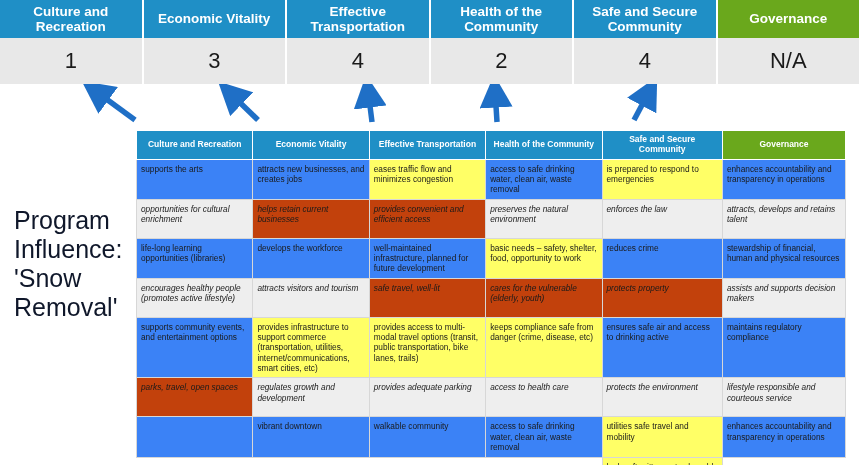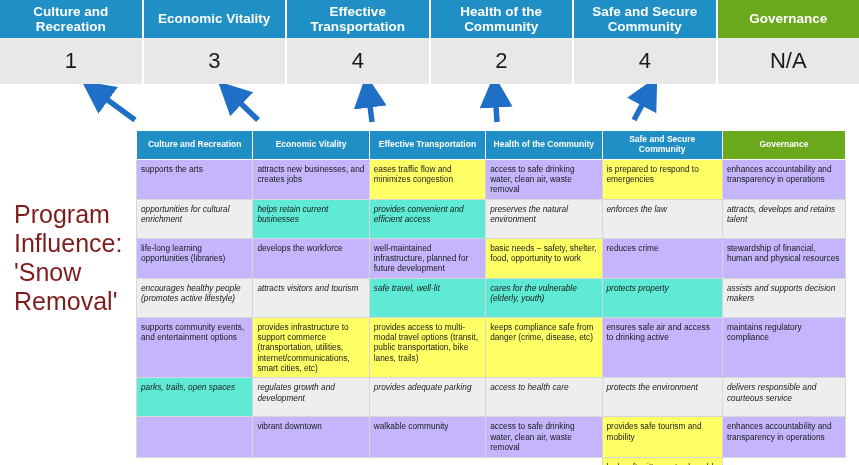--- a/index.html
+++ b/index.html
@@ -71,24 +71,24 @@
     left: 0;
     top: 84px;
     width: 859px;
     height: 46px;
   }
 
   
   #caption {
     position: absolute;
     left: 14px;
-    top: 200px;
+    top: 206px;
     width: 120px;
     font-size: 25px;
-    color: #7f1d1d;
+    color: #0f172a;
     line-height: 1.16;
   }
 
   
   #matrix {
     position: absolute;
     left: 136px;
     top: 130px;
     width: 710px;
     border-collapse: collapse;
@@ -105,26 +105,26 @@
     border: 1px solid #ffffff;
   }
   #matrix th.gov { background: #6aa81c; }
   #matrix td {
     font-size: 8.3px;
     color: #1a1a1a;
     vertical-align: top;
     padding: 4px 4px;
     line-height: 1.25;
     border: 1px solid #d7d7d7;
-    background: #c4b5fd;
+    background: #3b82f6;
     height: 30px;
   }
   #matrix td.hl { background: #ffff66; }
   #matrix tr.alt td { background: #eeeeee; font-style: italic; }
-  #matrix tr.alt td.hl { background: #5eead4; }
+  #matrix tr.alt td.hl { background: #c2410c; }
   #matrix td.empty { border: none; background: #ffffff; }
 </style>
 </head>
 <body>
 
 <div id="top-band">
   <div id="top-header-row">
     <div class="top-hdr">Culture and Recreation</div>
     <div class="top-hdr">Economic Vitality</div>
     <div class="top-hdr">Effective Transportation</div>
@@ -205,33 +205,33 @@
     </tr>
     <tr>
       <td>supports community events, and entertainment options</td>
       <td class="hl">provides infrastructure to support commerce (transportation, utilities, internet/communications, smart cities, etc)</td>
       <td class="hl">provides access to multi-modal travel options (transit, public transportation, bike lanes, trails)</td>
       <td class="hl">keeps compliance safe from danger (crime, disease, etc)</td>
       <td>ensures safe air and access to drinking active</td>
       <td>maintains regulatory compliance</td>
     </tr>
     <tr class="alt">
-      <td class="hl">parks, trails, open spaces</td>
+      <td class="hl">parks, travel, open spaces</td>
       <td>regulates growth and development</td>
       <td>provides adequate parking</td>
       <td>access to health care</td>
       <td>protects the environment</td>
-      <td>delivers responsible and courteous service</td>
+      <td>lifestyle responsible and courteous service</td>
     </tr>
     <tr>
       <td></td>
       <td>vibrant downtown</td>
       <td>walkable community</td>
       <td>access to safe drinking water, clean air, waste removal</td>
-      <td class="hl">provides safe tourism and mobility</td>
+      <td class="hl">utilities safe travel and mobility</td>
       <td>enhances accountability and transparency in operations</td>
     </tr>
     <tr>
       <td class="empty"></td>
       <td class="empty"></td>
       <td class="empty"></td>
       <td class="empty"></td>
       <td class="hl">looks after it's most vulnerable</td>
       <td class="empty"></td>
     </tr>

